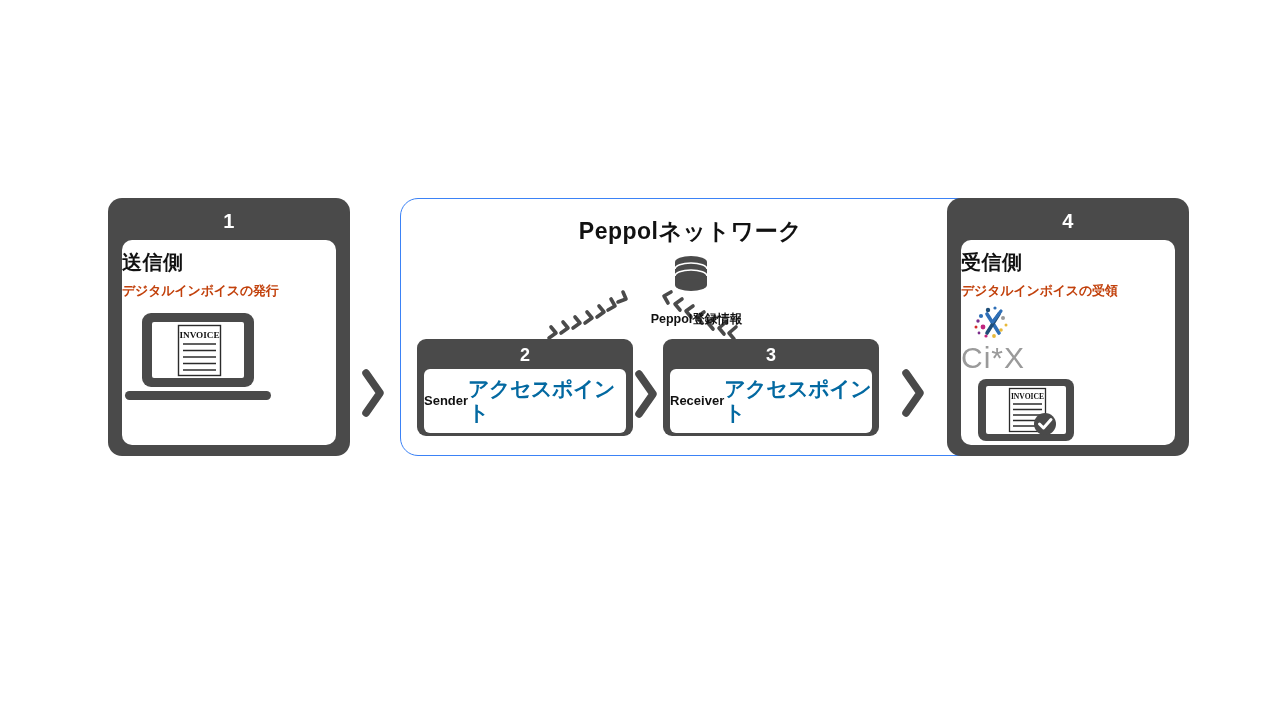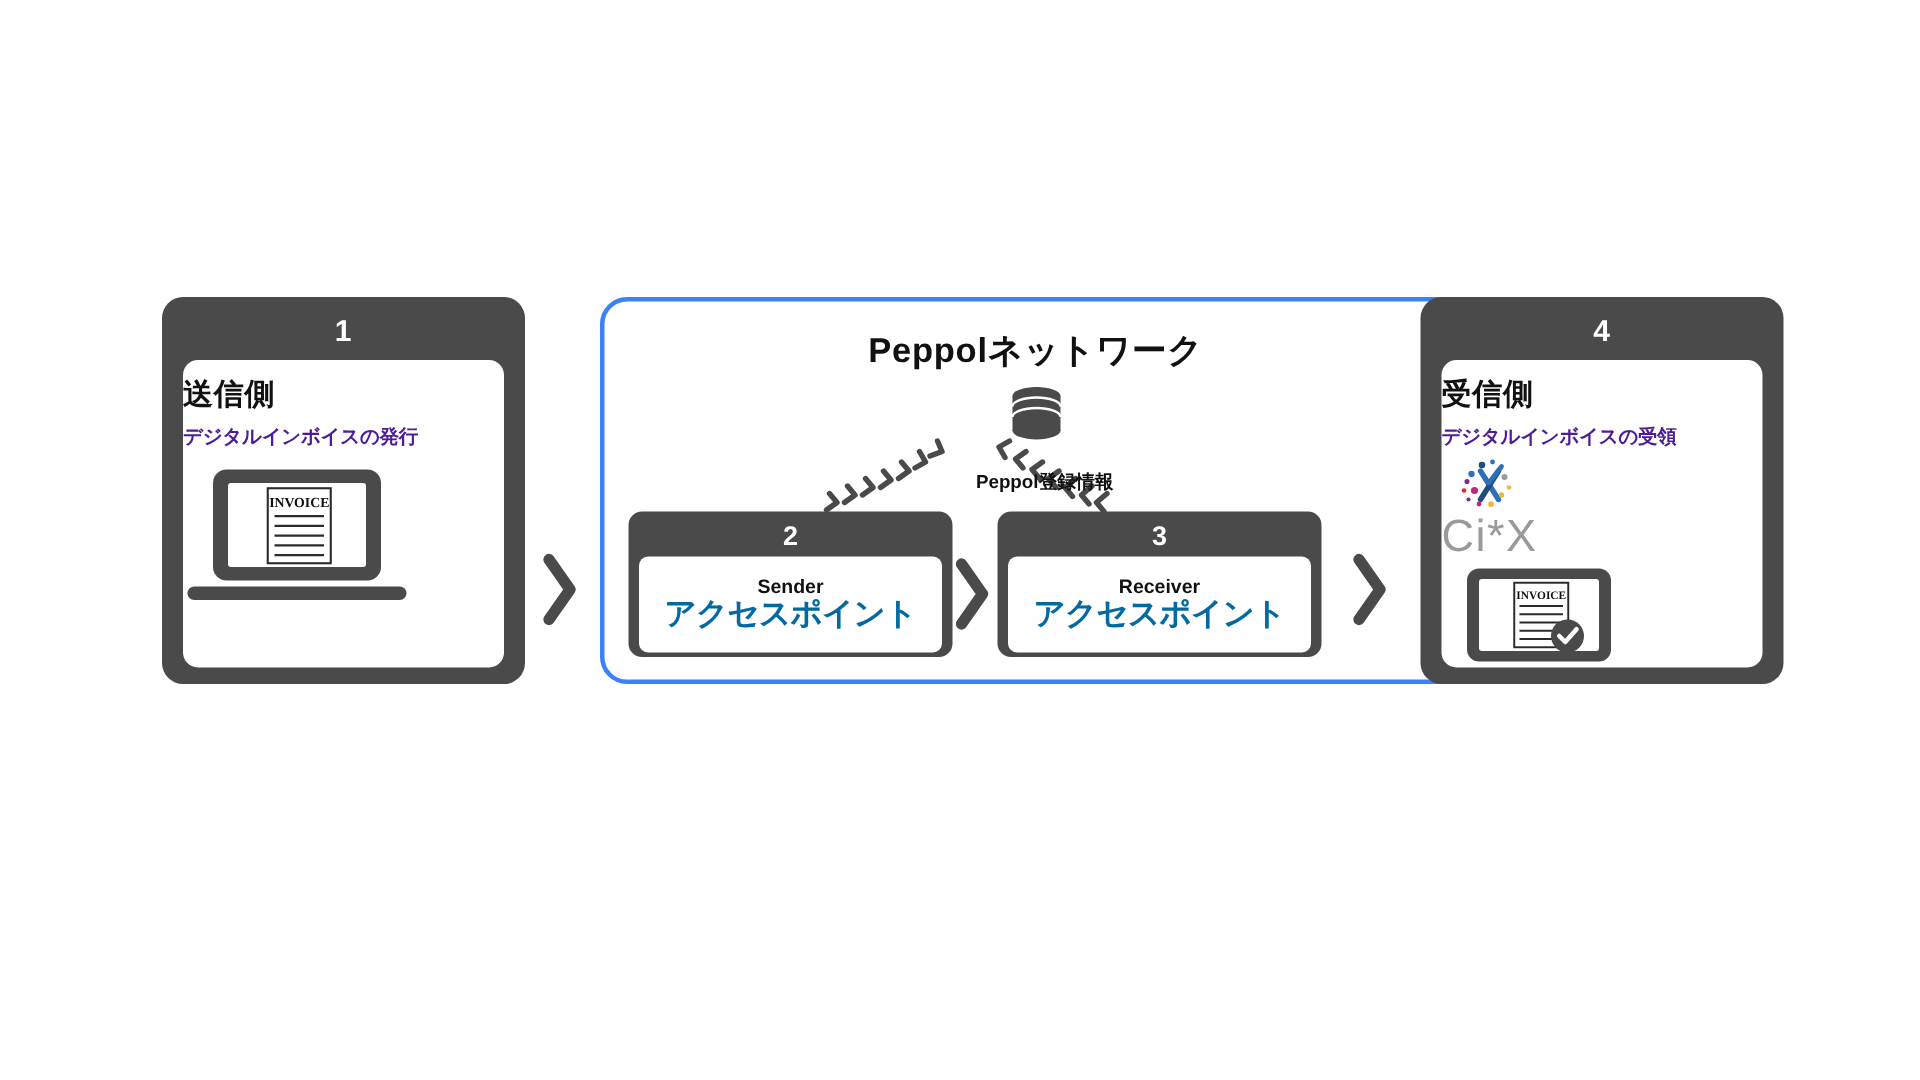--- a/index.html
+++ b/index.html
@@ -36,38 +36,38 @@
     background:#ffffff;
     border-radius:10px;
     display:flex; flex-direction:column; align-items:flex-start;
     overflow:hidden;
   }
   .role-title {
     font-size:20px; font-weight:bold; color:#111;
     margin-top:9px; letter-spacing:.5px;
   }
   .role-sub {
-    font-size:13px; font-weight:bold; color:#4c1d95;
+    font-size:13px; font-weight:bold; color:#c2410c;
     margin-top:6px; letter-spacing:-.2px; white-space:nowrap;
   }
 
   
   .laptop { position:relative; margin-top:11px; }
   .laptop.small { margin-top:4px; }
 
   
   .cix-logo { margin-top:5px; display:flex; align-items:center; gap:2px;flex-direction:column; }
 
   
   .network-panel {
     position:absolute;
     left:400px; top:198px;
     width:581px; height:258px;
     background:#ffffff;
-    border:3px solid #3b82f6;
+    border:1px solid #3b82f6;
     border-radius:18px;
   }
   .network-title {
     position:absolute; top:17px; left:0; right:0;
     text-align:center;
     font-size:23px; font-weight:bold; color:#111;
     letter-spacing:.5px;
   }
   .db-icon { position:absolute; left:50%; top:56px; transform:translateX(-50%); }
   .registry-label {
@@ -89,21 +89,21 @@
   .ap-box.receiver { left:262px; }
   .ap-num {
     color:#ffffff; font-size:18px; font-weight:bold;
     line-height:1; padding-top:7px;
   }
   .ap-inner {
     margin-top:5px;
     width:202px; height:64px;
     background:#ffffff;
     border-radius:6px;
-    display:flex; flex-direction:column; align-items:center; justify-content:center;
+    display:flex; align-items:center; justify-content:center;
   }
   .ap-eng { font-size:13px; font-weight:bold; color:#111; line-height:1.1; }
   .ap-jp  { font-size:21px; font-weight:bold; color:#0369a1; line-height:1.15; letter-spacing:-.5px; }
 
   
   .chev { position:absolute; }
   .chev.c1 { left:361px; top:368px; }
   .chev.c3 { left:901px; top:368px; }
 </style>
 </head>

